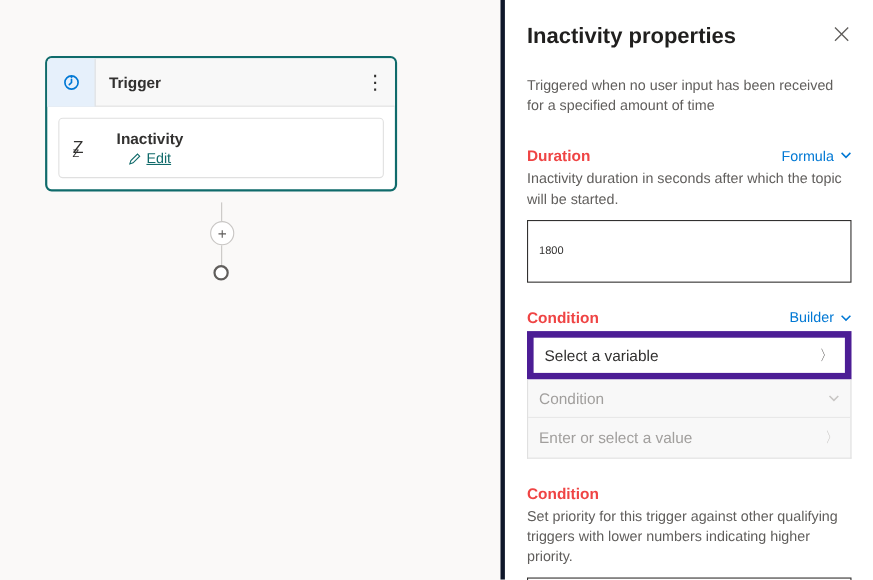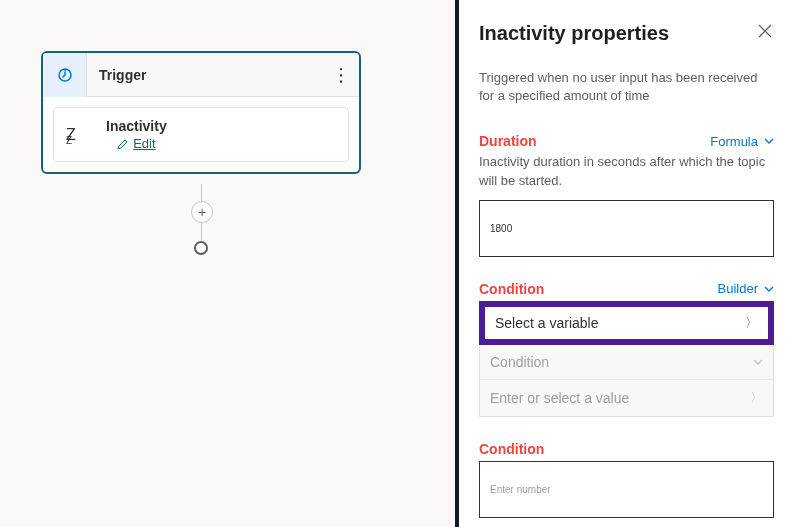--- a/index.html
+++ b/index.html
@@ -239,15 +239,16 @@
         <span>Enter or select a value</span>
         <span class="right-chev disabled-chev">〉</span>
       </div>
     </div>
   </div>
 
   <div class="section">
     <div class="section-head">
       <div class="section-label">Condition</div>
     </div>
+    <div class="section-desc">Set priority for this trigger against other qualifying triggers with lower numbers indicating higher priority.</div>
     <input class="text-input" placeholder="Enter number" style="">
   </div>
 </div>
 
 </body></html>

